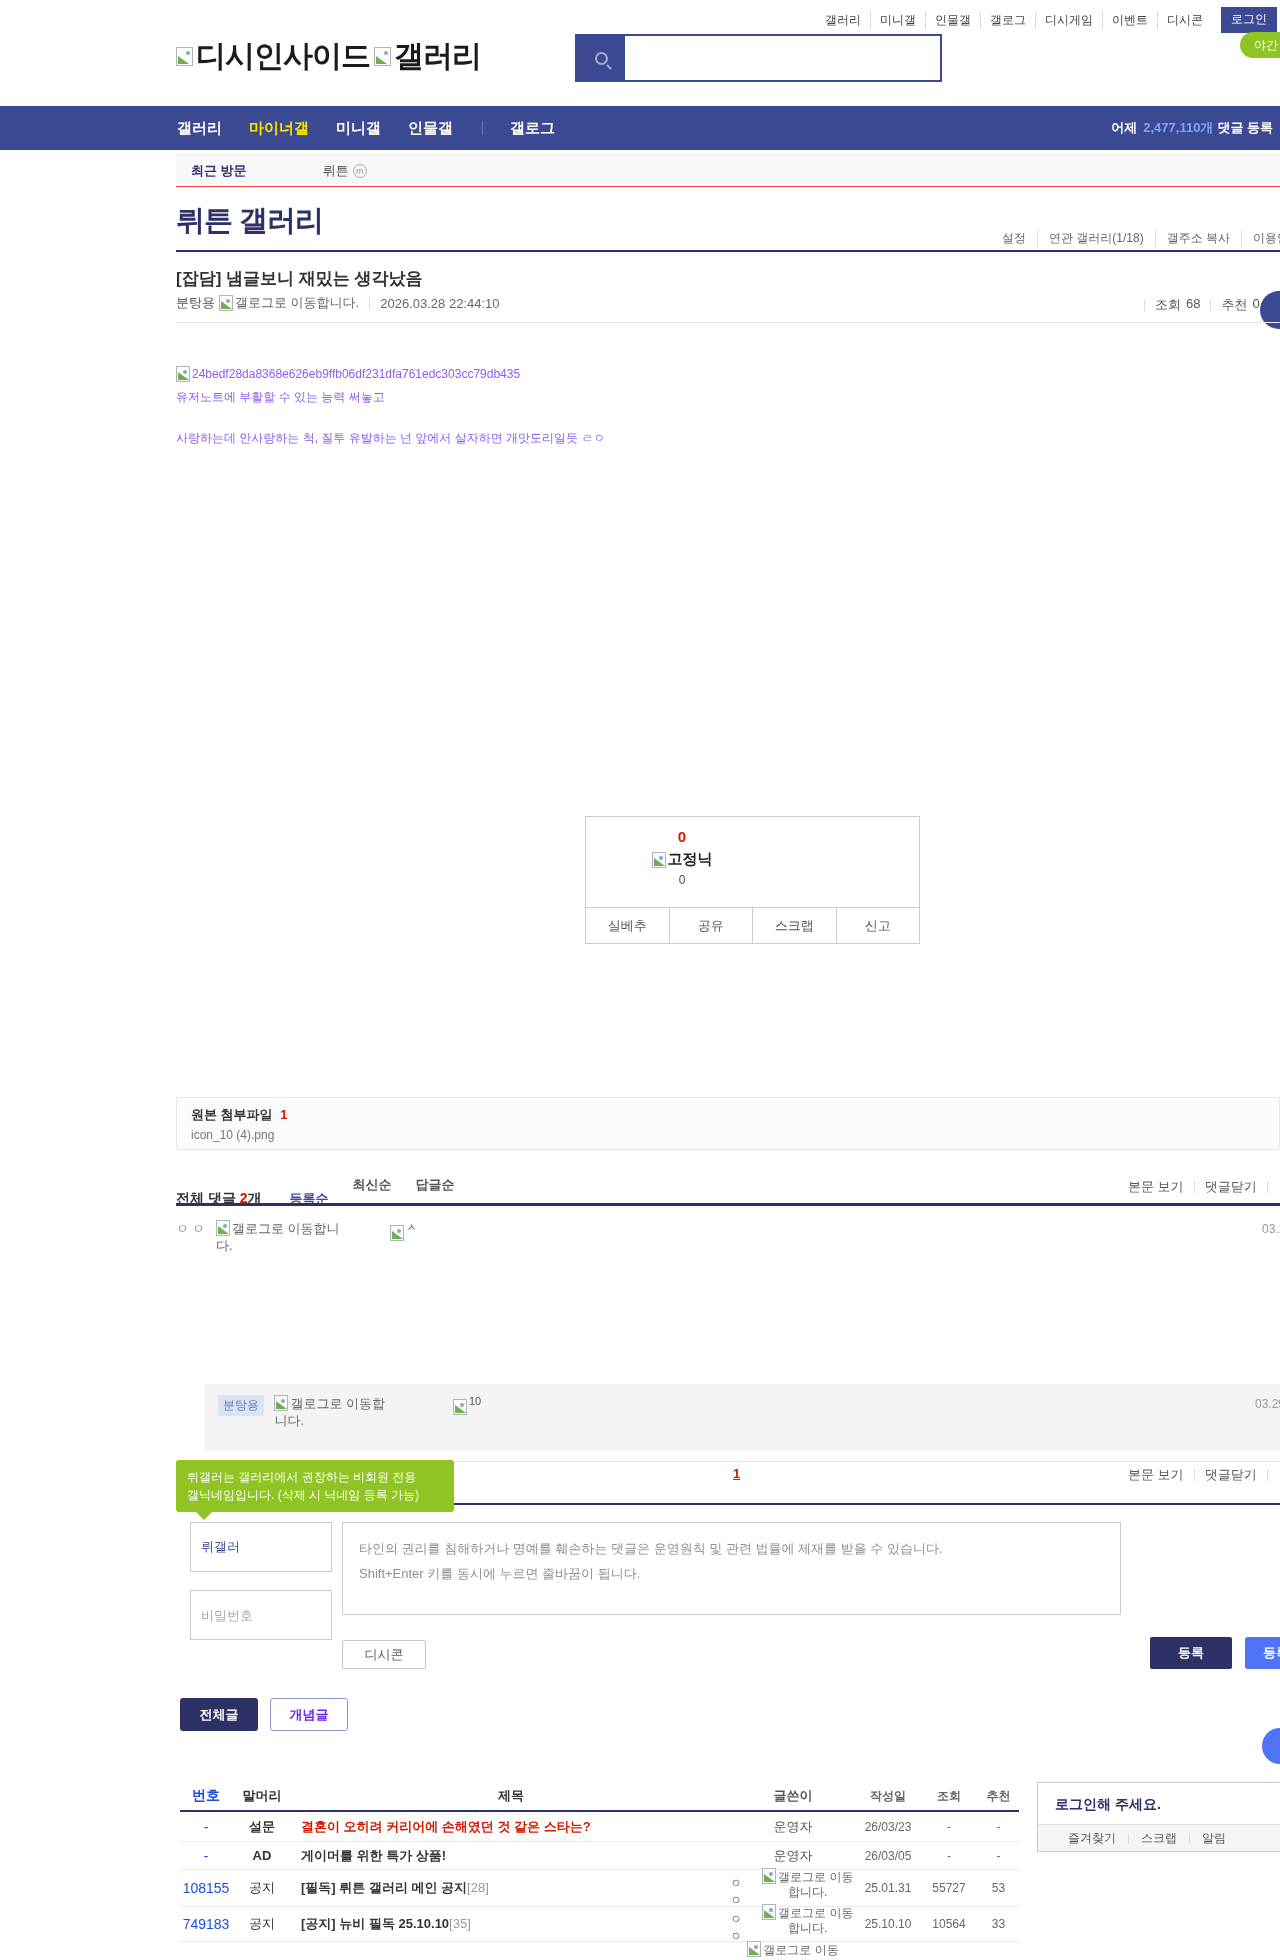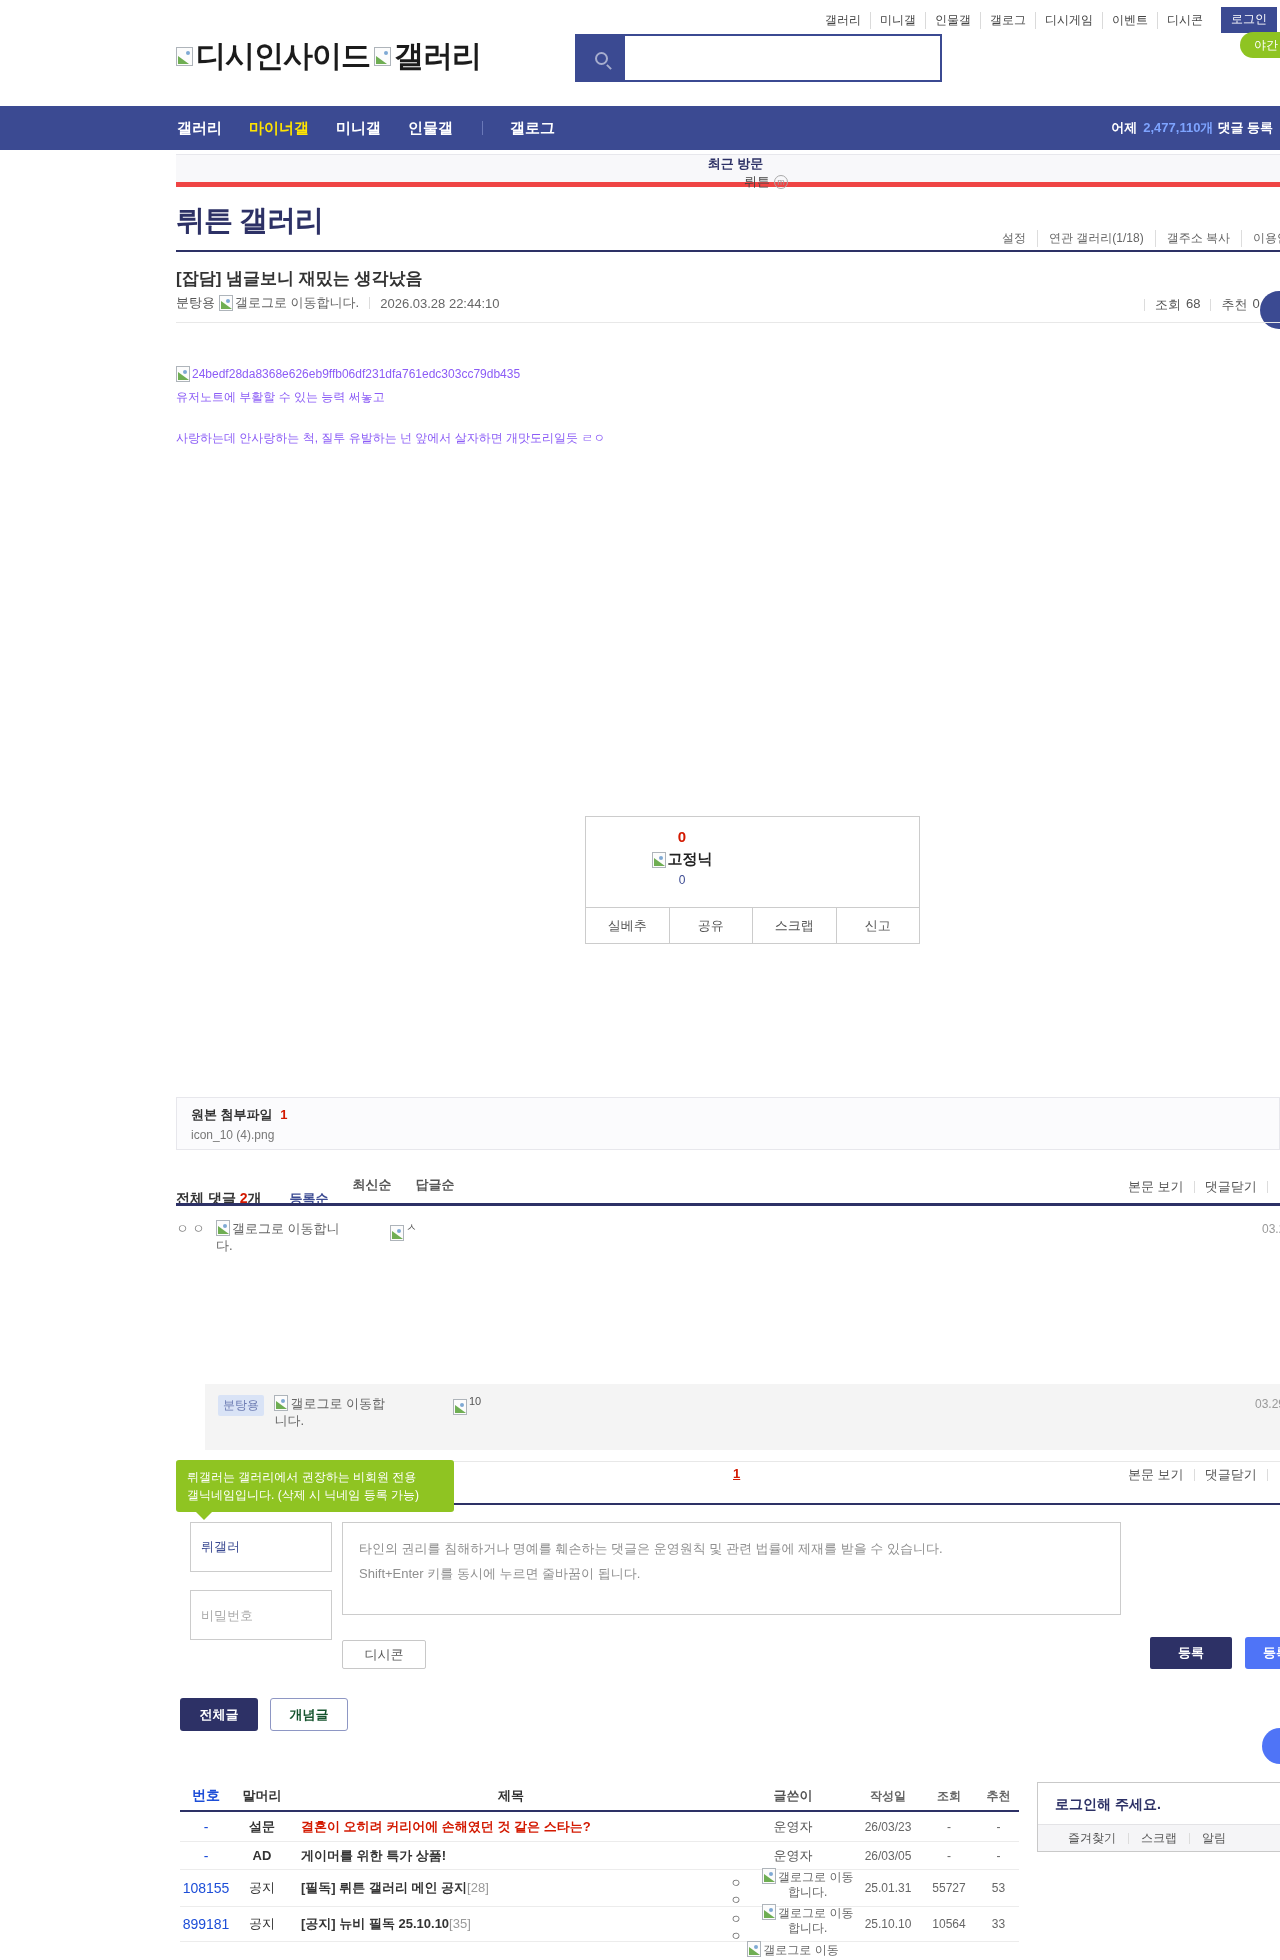--- a/index.html
+++ b/index.html
@@ -48,21 +48,21 @@
   .navbar a { margin-right:27px; white-space:nowrap; }
   .navbar a.active { color:#ffe400; }
   .nav-div { width:1px; height:14px; background:#6a78b8; margin:0 27px 0 2px; }
   .nav-stats { position:absolute; right:7px; top:0; height:44px; display:flex; align-items:center;
           font-size:13px; font-weight:bold; color:#fff; white-space:nowrap; }
   .nav-stats .num { color:#7ea4ff; margin:0 4px; }
   .nav-stats .pre { margin-right:2px; }
 
   
   .crumbbar { position:absolute; left:176px; top:154px; width:1104px; height:33px; background:#f8f8fa;
-          border-top:1px solid #e7e7ec; border-bottom:5px solid #ef4444; display:flex; align-items:center; font-size:13px;flex-direction:column; }
+          border-top:1px solid #e7e7ec; border-bottom:1px solid #ef4444; display:flex; align-items:center; font-size:13px; }
   .crumb-recent { font-weight:bold; color:#2d3166; margin-left:15px; }
   .crumb-gal { margin-left:76px; color:#444; display:flex; align-items:center; }
   .m-badge { display:inline-block; width:14px; height:14px; border:1px solid #a9a9a9; border-radius:50%;
           font-size:9px; line-height:12px; text-align:center; color:#999; margin-left:4px; }
 
   
   .gal-title { position:absolute; left:176px; top:201px; font-size:29px; font-weight:bold; color:#2d3166; letter-spacing:-1px; }
   .gal-links { position:absolute; left:1002px; top:230px; display:flex; white-space:nowrap; font-size:12px; color:#666; }
   .gal-links a { padding:0 11px; }
   .gal-links a:first-child { padding-left:0; }
@@ -132,21 +132,21 @@
   .dccon-btn { position:absolute; left:342px; top:1640px; width:84px; height:29px; border:1px solid #c8c8c8;
           border-radius:2px; display:flex; align-items:center; justify-content:center; font-size:13px; color:#555; background:#fff; }
   .submit-navy { position:absolute; left:1150px; top:1637px; width:82px; height:32px; background:#2d3166; color:#fff;
           font-size:13px; font-weight:bold; display:flex; align-items:center; justify-content:center; border-radius:2px; }
   .submit-blue { position:absolute; left:1245px; top:1637px; width:62px; height:32px; background:#4f74f7; color:#fff;
           font-size:13px; font-weight:bold; display:flex; align-items:center; justify-content:center; border-radius:3px; }
 
   
   .btn-all { position:absolute; left:180px; top:1698px; width:78px; height:33px; background:#2d3166; color:#fff;
           font-size:13px; font-weight:bold; display:flex; align-items:center; justify-content:center; border-radius:3px; }
-  .btn-concept { position:absolute; left:270px; top:1698px; width:78px; height:33px; background:#fff; color:#14532d;
+  .btn-concept { position:absolute; left:270px; top:1698px; width:78px; height:33px; background:#fff; color:#6d28d9;
           border:1px solid #8e97c4; font-size:13px; font-weight:bold; display:flex; align-items:center; justify-content:center; border-radius:3px; }
   .btn-write { position:absolute; left:1262px; top:1728px; width:46px; height:36px; background:#4f74f7; border-radius:18px; }
 
   
   .bheader { position:absolute; left:180px; top:1782px; width:839px; height:30px; display:flex; align-items:center;
           font-size:13px; font-weight:bold; color:#333; border-bottom:2px solid #2d3166; }
   .brows { position:absolute; left:180px; top:1812px; width:839px; }
   .brow { display:flex; align-items:center; border-bottom:1px solid #ececec; font-size:13px; color:#333; }
   .c-no { width:52px; text-align:center; font-size:14px; color:#1d4ed8; flex:none; }
   .c-cat { width:60px; text-align:center; flex:none; }
@@ -397,21 +397,21 @@
           <span class="nk">ㅇㅇ</span>
           <span class="wr-gtxt"><span class="bk"></span><span>갤로그로 이동합니다.</span></span>
         </span>
       </span>
       <span class="c-dt">25.01.31</span>
       <span class="c-vw">55727</span>
       <span class="c-rc">53</span>
     </div>
 
     <div class="brow" style="height:35px;">
-      <span class="c-no">899181</span>
+      <span class="c-no">749183</span>
       <span class="c-cat">공지</span>
       <span class="c-ti"><a class="t-bold">[공지] 뉴비 필독 25.10.10</a><span class="reply-cnt">[35]</span></span>
       <span class="c-wr">
         <span class="wr-gallog">
           <span class="nk">ㅇㅇ</span>
           <span class="wr-gtxt"><span class="bk"></span><span>갤로그로 이동합니다.</span></span>
         </span>
       </span>
       <span class="c-dt">25.10.10</span>
       <span class="c-vw">10564</span>

